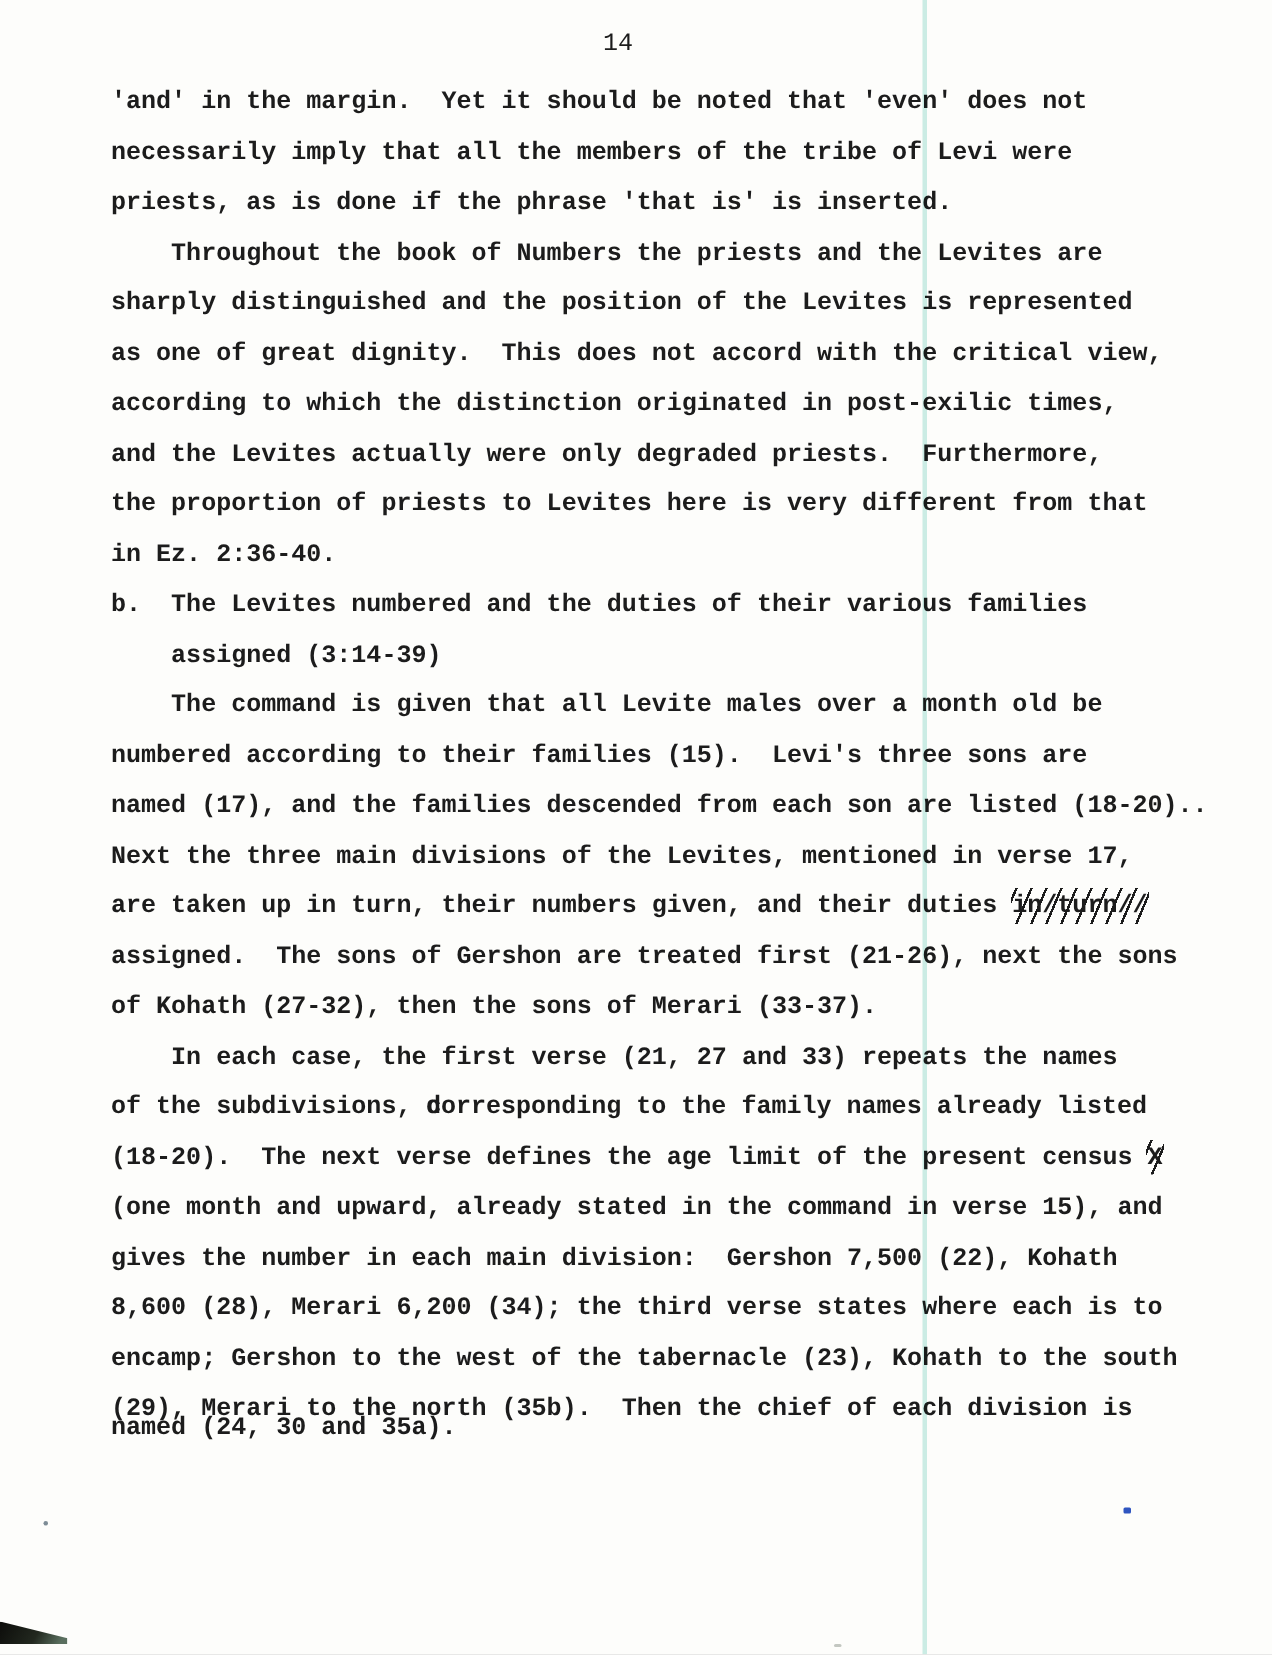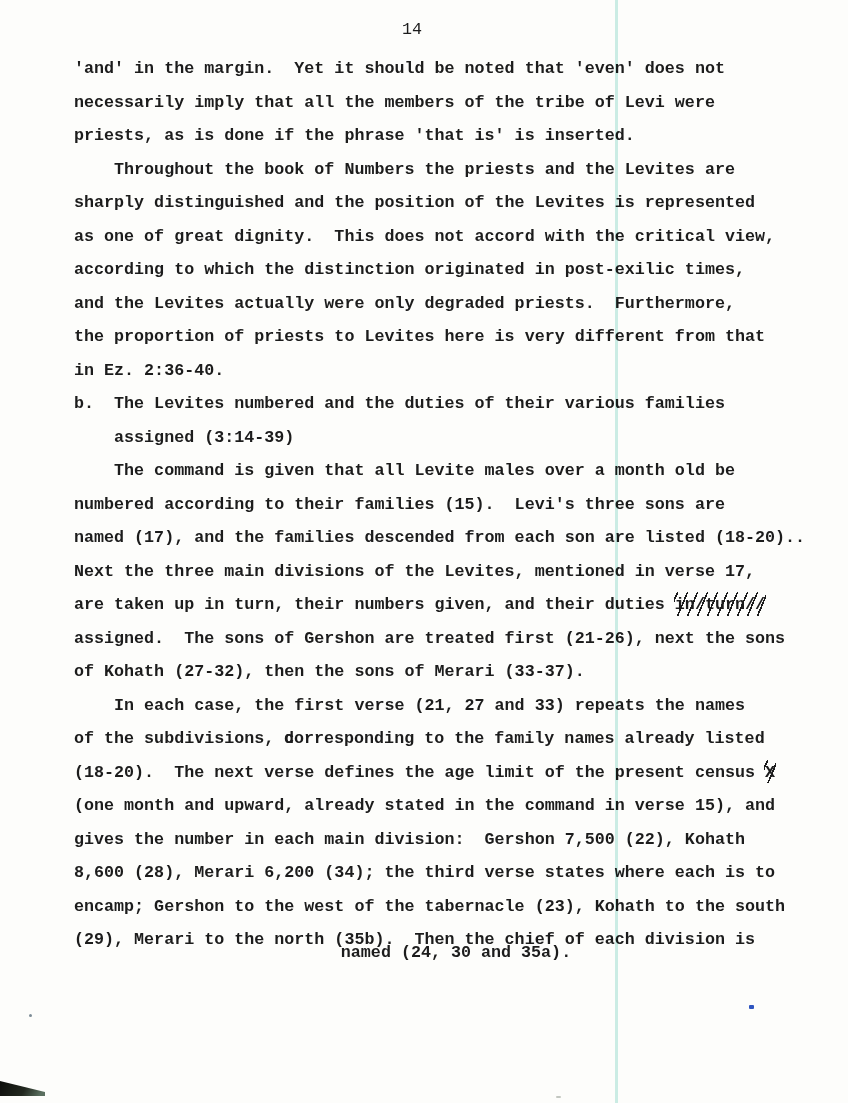--- a/index.html
+++ b/index.html
@@ -16,21 +16,21 @@
     text-align:center;
     font-size:16.7px;line-height:24px;
     white-space:pre;
   }
   .typed{
     position:absolute;top:52px;left:74px;right:10px;
     font-size:16.7px;line-height:33.5px;
     white-space:pre;
   }
   .line{height:33.5px;font-weight:bold;}
-  .line.overlap{margin-top:-20.5px;text-align:center;}
+  .line.overlap{margin-top:-20.5px;}
   
   .struck{position:relative;display:inline-block;}
   .struck::after{
     content:"";position:absolute;left:-1px;right:-1px;top:4px;bottom:6px;
     background:repeating-linear-gradient(113deg,
       transparent 0 2.6px,
       var(--ink,#1c1c1c) 2.6px 4.2px,
       transparent 4.2px 9.2px);
   }
   

